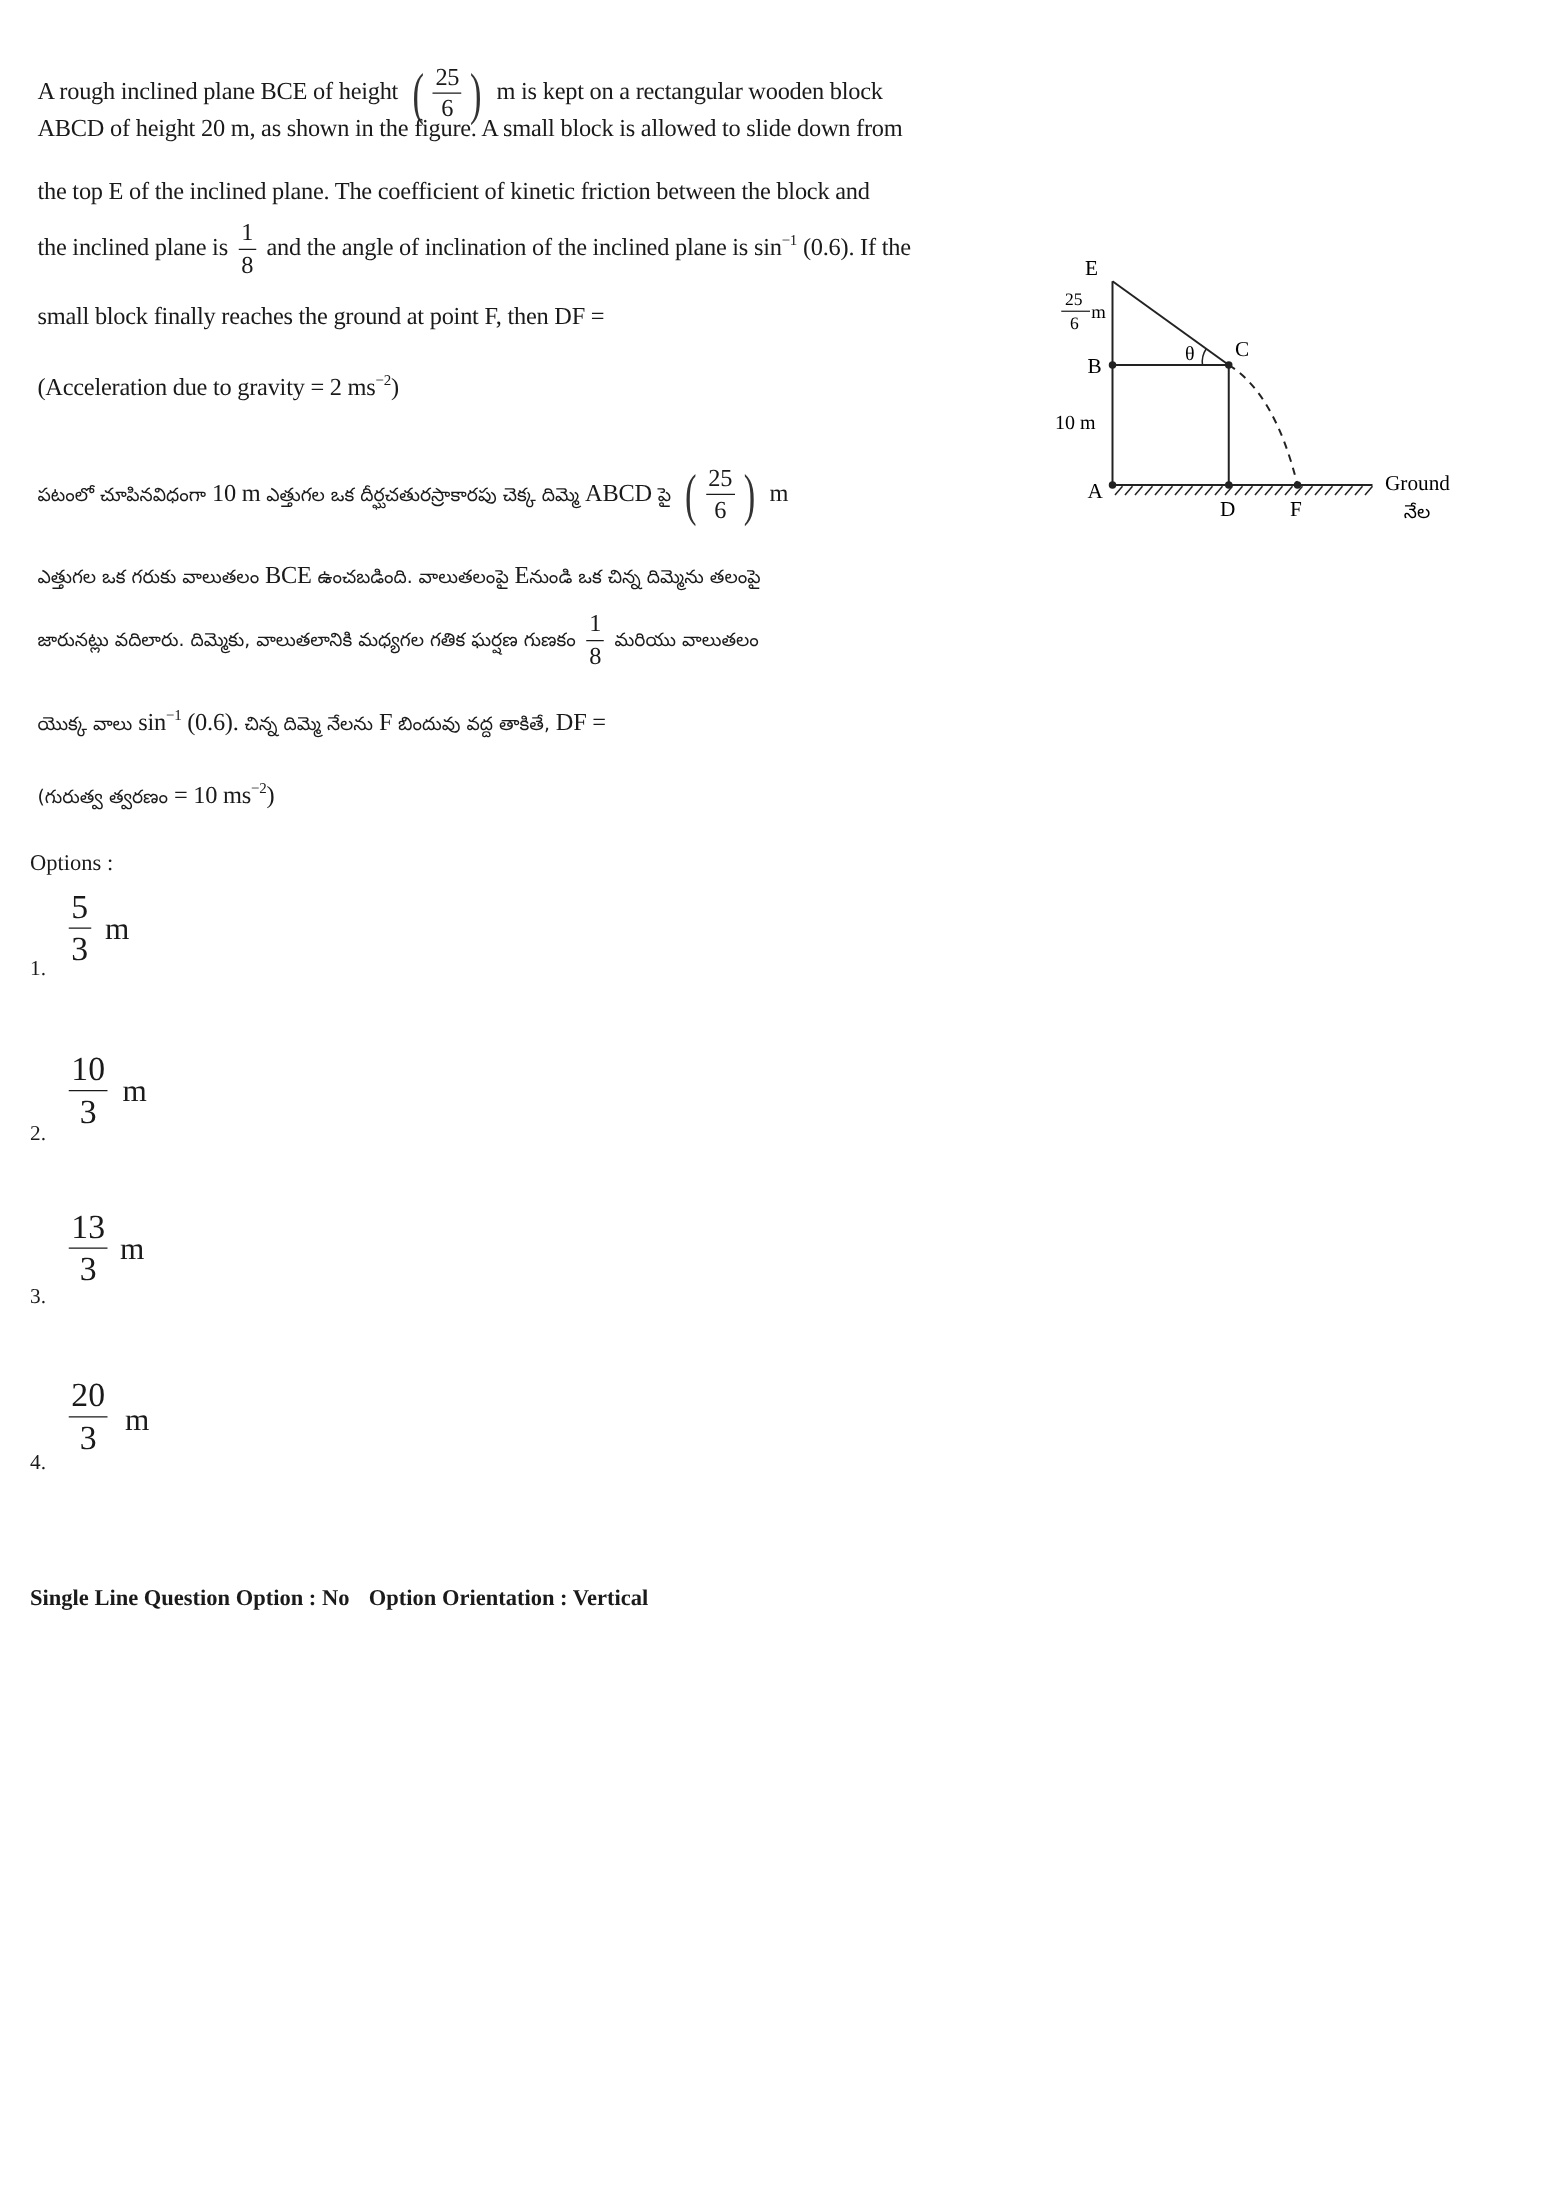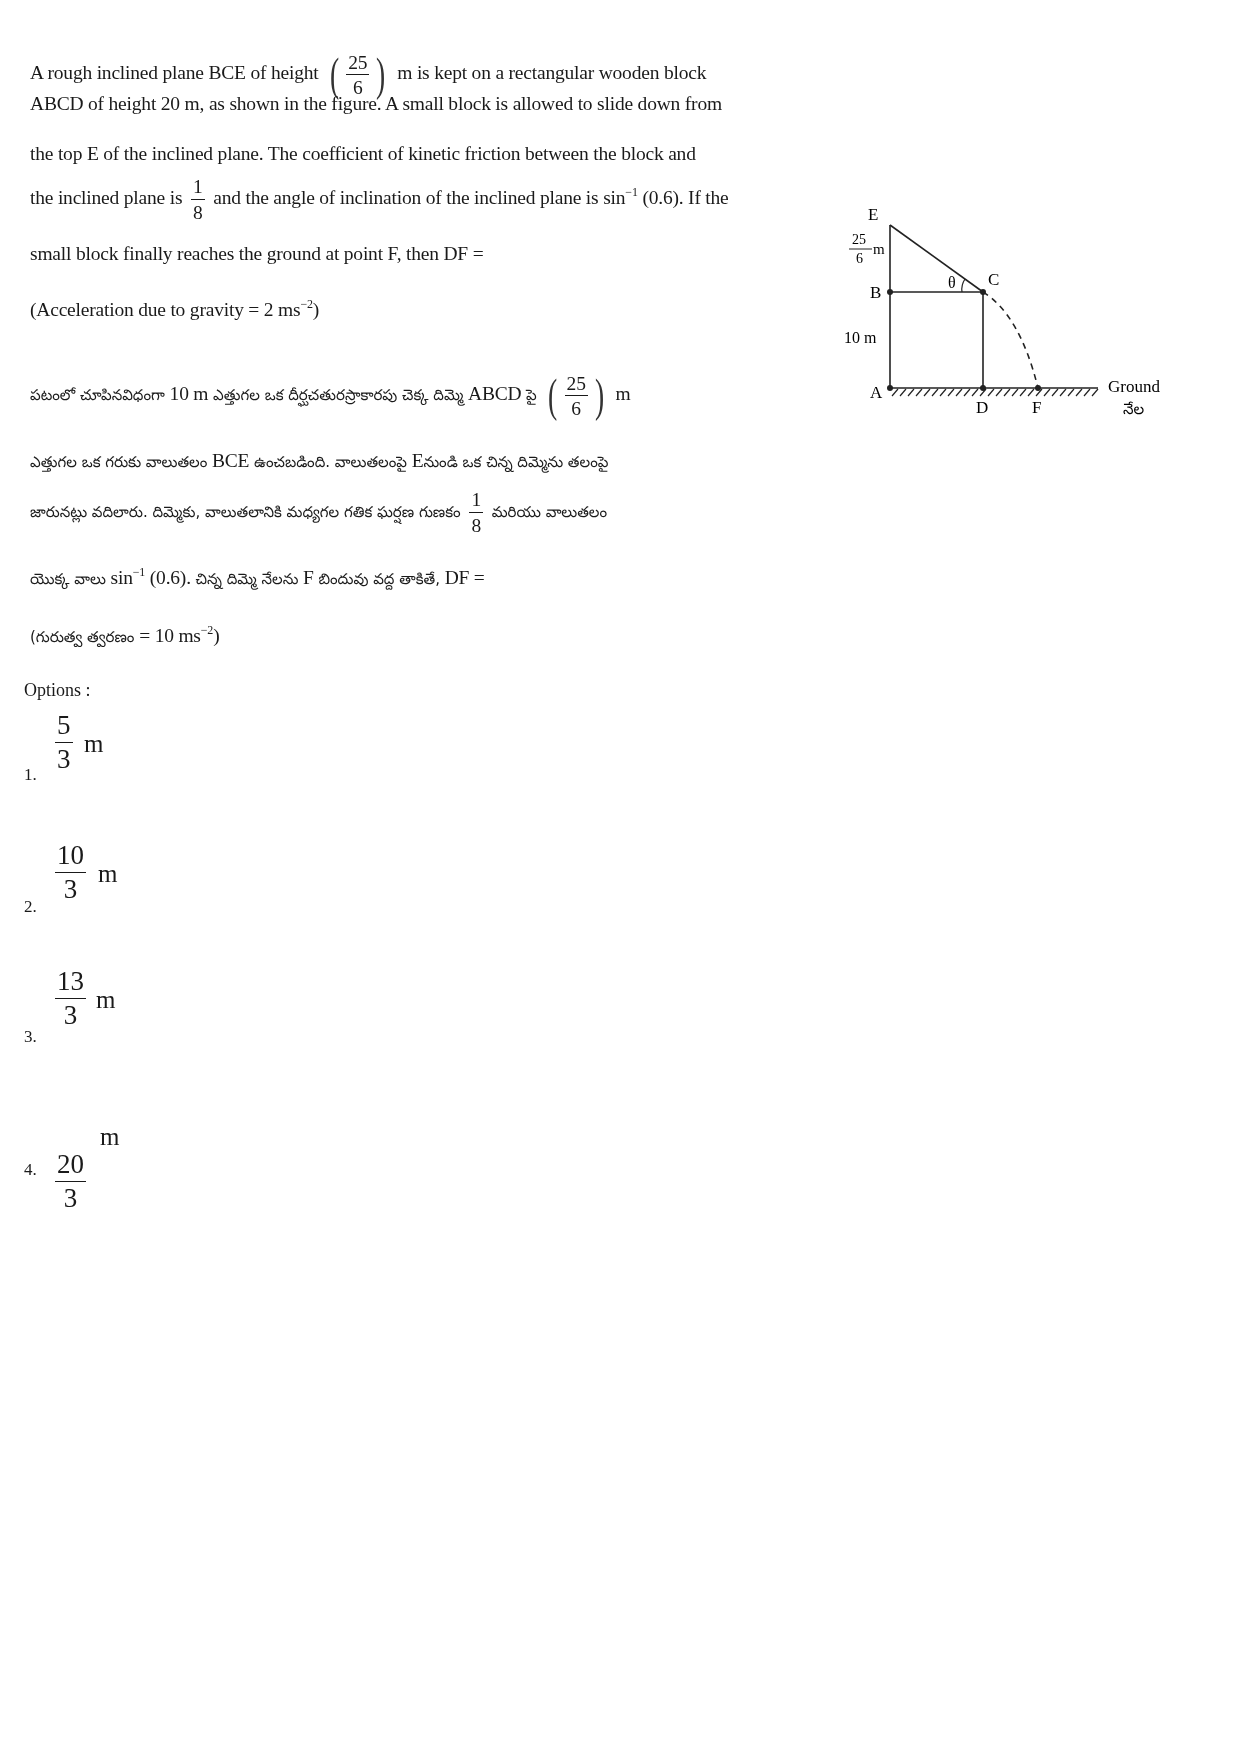--- a/index.html
+++ b/index.html
@@ -187,21 +187,25 @@
   <span class="n" style="top:59px;">3.</span>
   <span class="f" style="top:0; left:31px;">
       <span class="num">13</span>
       <span class="den">3</span>
     </span>
   <span class="u" style="top:18px; left:72px;">m</span>
 </div>
 
 <div class="opt" style="top:1103px; width:200px; height:80px;">
   <span class="n" style="top:57px;">4.</span>
-  <span class="f" style="top:0; left:31px;margin-top:48px;">
+  <span class="f" style="top:0; left:31px;">
       <span class="num">20</span>
       <span class="den">3</span>
     </span>
   <span class="u" style="top:20px; left:76px;">m</span>
 </div>
 
 <div class="meta" style="top:1268px;">
+  <div>
+    <span>Single Line Question Option : No</span>
+    <span>Option Orientation : Vertical</span>
+  </div>
 </div>
 
 </body></html>

